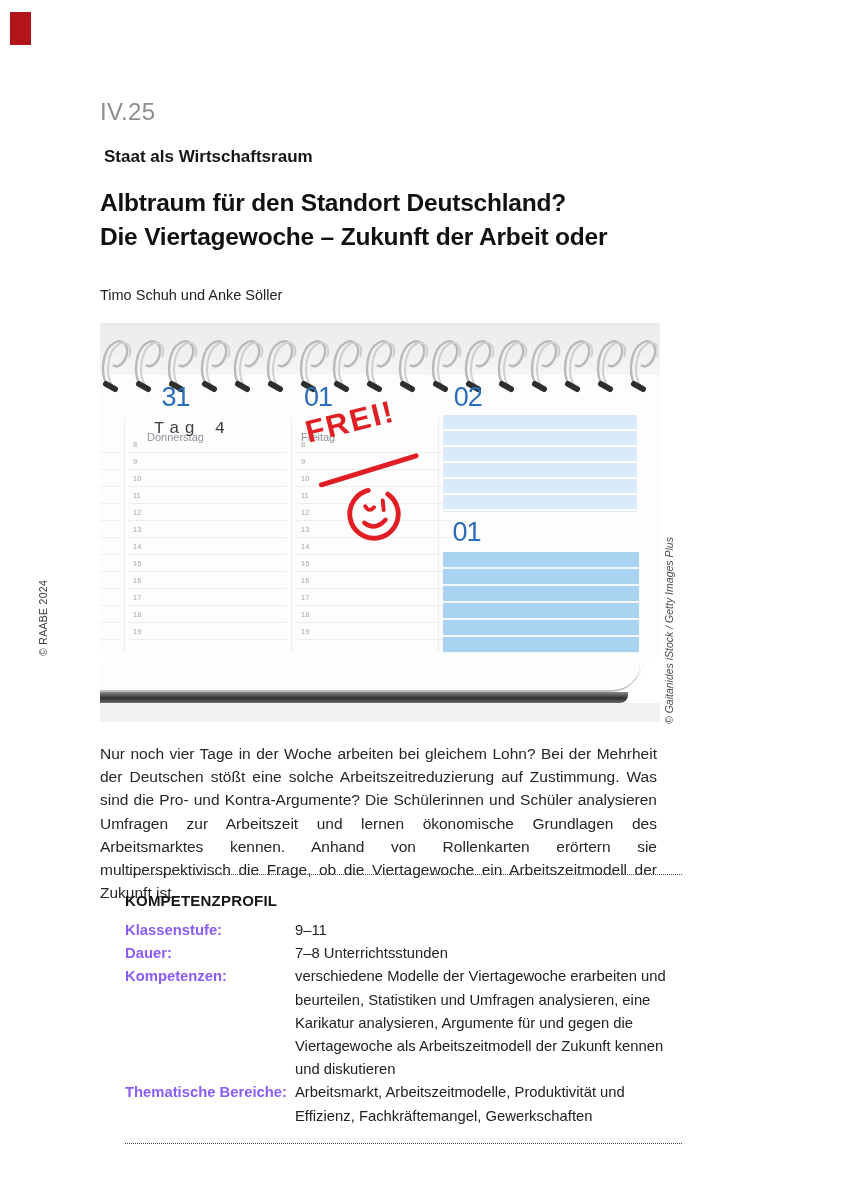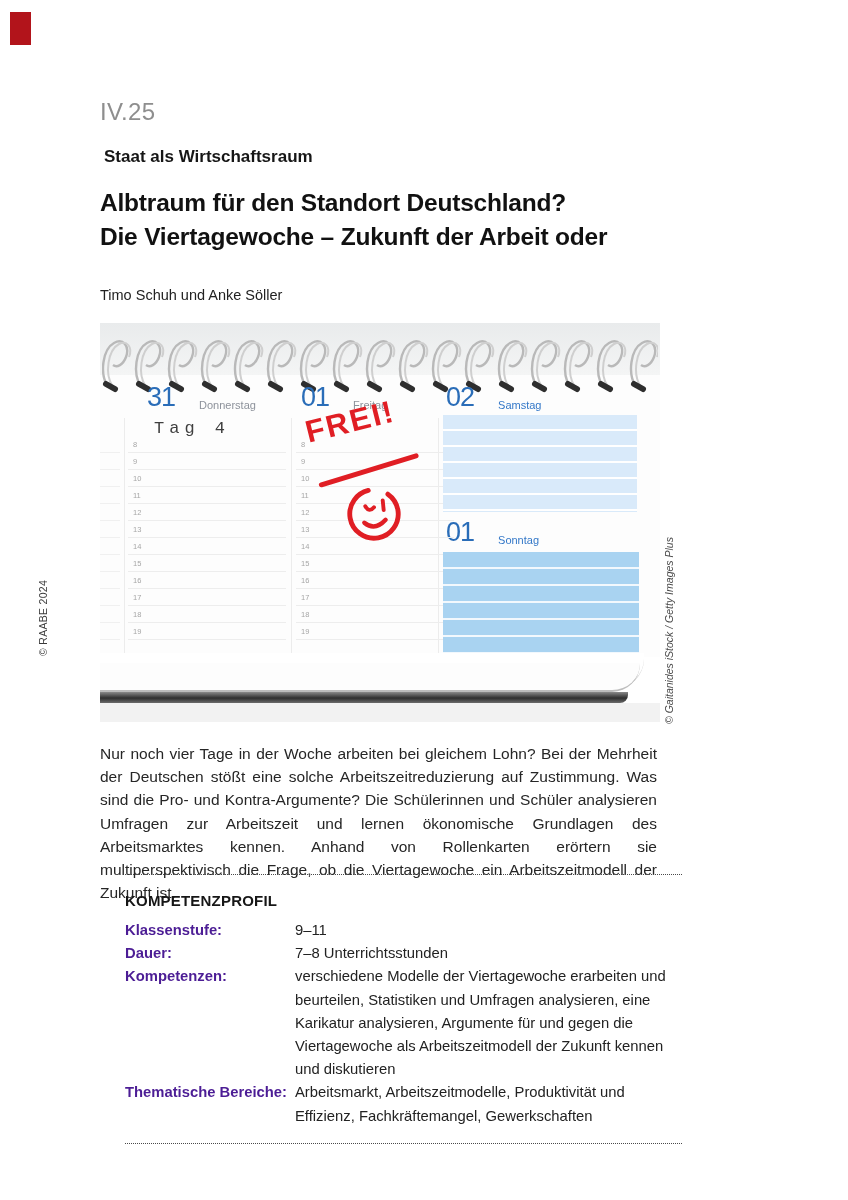--- a/index.html
+++ b/index.html
@@ -18,21 +18,21 @@
   .series{left:104px;top:147px;font-size:17px;font-weight:700;color:#161616;}
   .title{left:100px;top:186px;width:580px;font-size:24.5px;font-weight:700;line-height:33.5px;color:#111;letter-spacing:-0.2px;}
   .authors{left:100px;top:287px;font-size:14.5px;color:#222;}
 
   
   .photo{left:100px;top:323px;width:560px;height:399px;background:#ffffff;overflow:hidden;}
   .photo-strip{left:0;top:0;width:560px;height:52px;background:linear-gradient(#e9ebec,#f4f5f5);}
   .coils{left:2px;top:14px;}
   .cal-page{left:0;top:52px;width:560px;height:282px;background:#fdfdfd;}
 
-  .day-head{display:flex;align-items:flex-end;gap:24px;}
+  .day-head{display:flex;align-items:center;gap:17px;flex-direction:column;}
   .day-num{font-size:27px;line-height:27px;font-weight:400;color:#2a6db8;letter-spacing:-1px;}
   .day-name{font-size:11px;padding-top:3px;}
   .name-gray{color:#8d929b;}
   .name-blue{color:#3478c8;}
   .dh-don{left:47px;top:61px;}
   .dh-fre{left:201px;top:61px;}
   .dh-sam{left:346px;top:61px;}
   .dh-son{left:346px;top:196px;}
 
   .colsep{width:1px;background:#ececec;top:95px;height:240px;}
@@ -62,21 +62,21 @@
   .desk{left:0;top:380px;width:560px;height:19px;background:#f2f2f2;}
 
   
   .intro{left:100px;top:742px;width:557px;font-size:15.5px;line-height:23.2px;text-align:justify;color:#262626;}
 
   
   .profile{left:100px;top:874px;width:557px;margin-left:25px;}
   .dotline{border-top:1.5px dotted #4a4a4a;height:0;}
   .profile-heading{font-size:15px;font-weight:700;color:#161616;margin:17px 0 10px 0;letter-spacing:0.2px;}
   .profile-table{display:grid;grid-template-columns:170px 1fr;font-size:14.8px;line-height:23.2px;margin-bottom:15px;}
-  .p-label{font-weight:700;color:#4c1d95;}
+  .p-label{font-weight:700;color:#8b5cf6;}
   .p-value{color:#222;}
 </style>
 </head>
 <body>
 
 <div class="abs corner-mark"></div>
 <div class="abs side-copyright">© RAABE 2024</div>
 
 <div class="abs unit-code">IV.25</div>
 <div class="abs series">Staat als Wirtschaftsraum</div>

